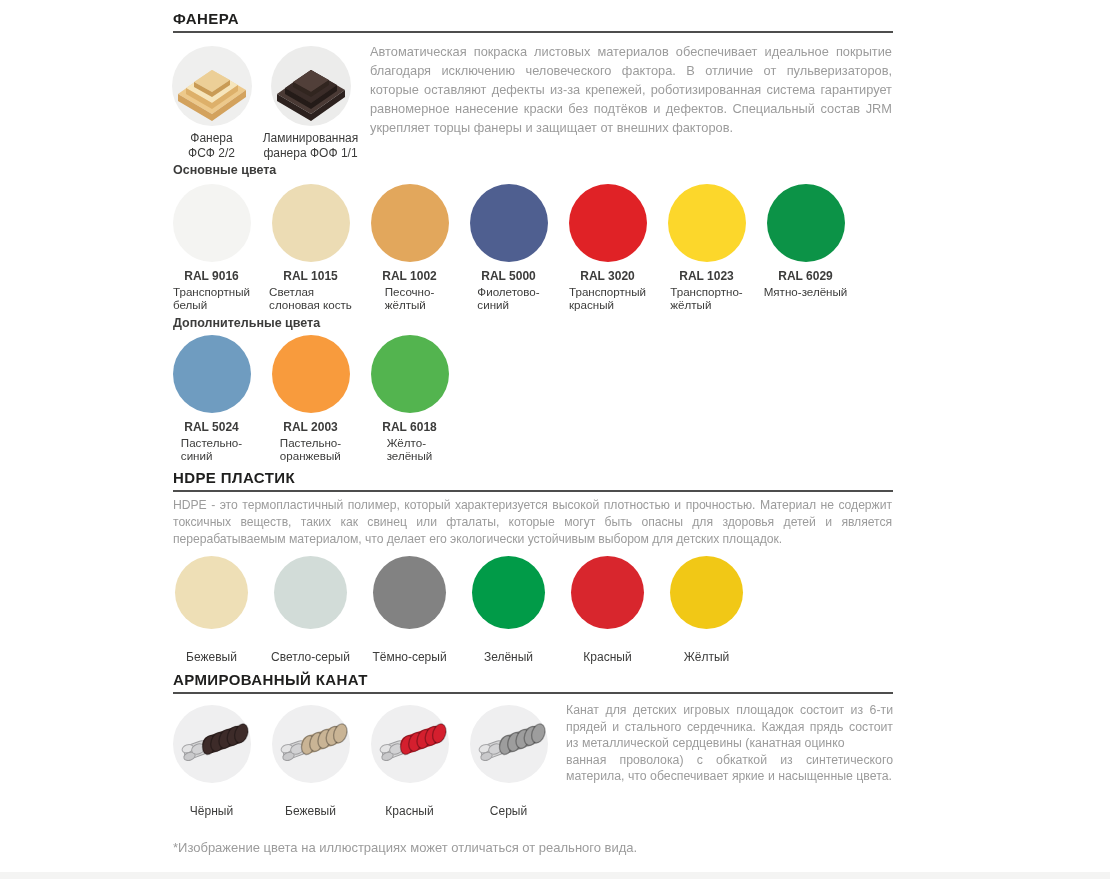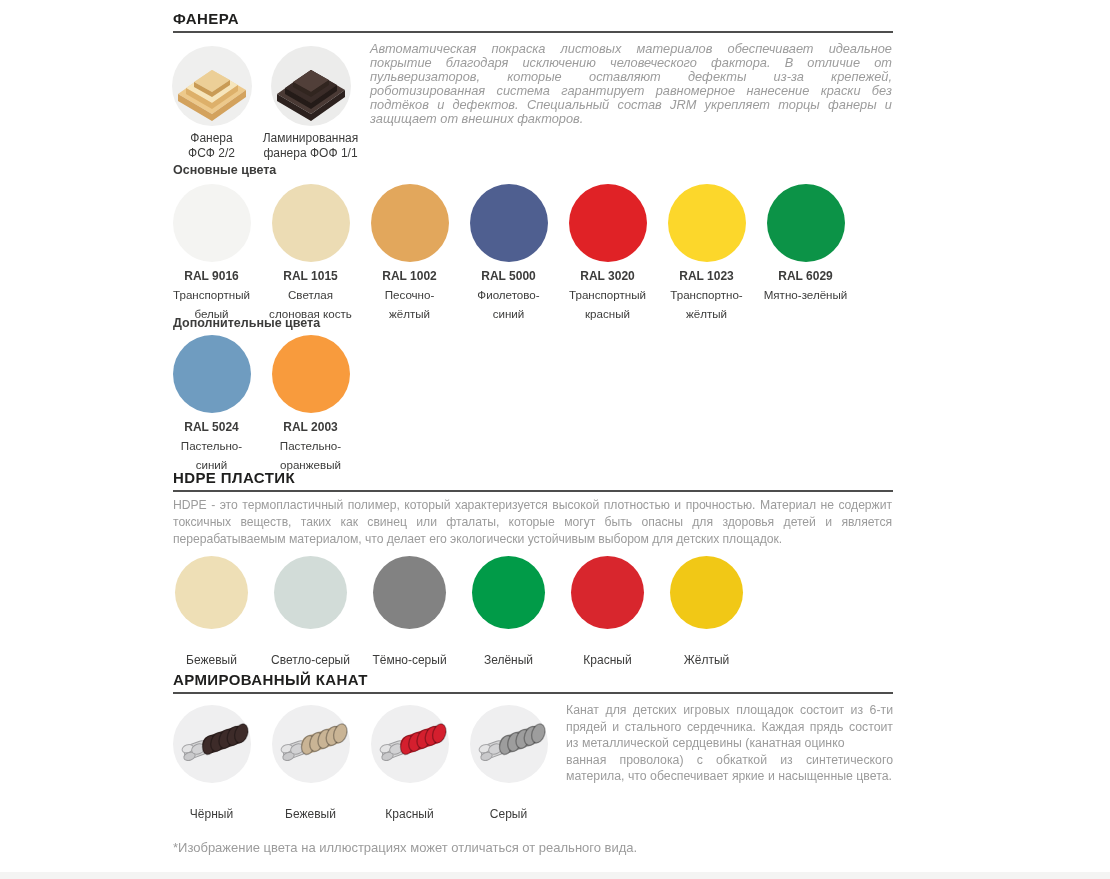--- a/index.html
+++ b/index.html
@@ -13,33 +13,33 @@
   }
   .content { position:absolute; left:173px; top:0; width:720px; height:879px; }
   .abs { position:absolute; }
 
   .section-title { font-weight:700; font-size:15px; letter-spacing:.4px; color:#1f1f1e; }
   .rule { width:720px; border-top:2px solid #4e4e4d; }
 
   .desc {
     color:#9c9c9c; text-align:justify; white-space:pre-line;
   }
-  .desc.ply  { font-size:12.8px; line-height:14px;font-style:italic; }
+  .desc.ply  { font-size:12.8px; line-height:19px; }
   .desc.hdpe { font-size:12.2px; line-height:17px; letter-spacing:-0.05px; }
   .desc.rope { font-size:12.3px; line-height:16.6px; }
 
   .group-label { font-weight:700; font-size:12.5px; color:#3c3c3b; }
 
   .row { display:flex; }
   .cell { width:99px; display:flex; flex-direction:column; align-items:center; }
 
   .dot { width:78px; height:78px; border-radius:50%; flex:0 0 auto; }
   .dot.small { width:73px; height:73px; }
   .code { margin-top:7px; font-weight:700; font-size:12px; text-align:center; }
-  .cname { margin-top:2px; font-size:11.6px; line-height:19px; text-align:center; white-space:pre-line; }
+  .cname { margin-top:2px; font-size:11.6px; line-height:13px; text-align:left; white-space:pre-line; }
   .cname.solo { margin-top:22px; font-size:12px; }
 
   .thumb svg { width:80px; height:80px; display:block; }
   .thumb .cap { margin-top:5px; font-size:12px; line-height:14.5px; text-align:center; white-space:pre-line; }
   .rope-cell svg { width:78px; height:78px; display:block; }
 
   .footnote { color:#9c9c9c; font-size:13px; }
   .bottom-strip { position:absolute; left:0; bottom:0; width:1110px; height:7px; background:#f4f4f3; }
 </style>
 </head>
@@ -135,20 +135,26 @@
       <div class="code">RAL 5024</div>
       <div class="cname">Пастельно-
 синий</div>
     </div>
     <div class="cell">
       <div class="dot" style="background: rgb(248, 155, 61);"></div>
       <div class="code">RAL 2003</div>
       <div class="cname">Пастельно-
 оранжевый</div>
     </div>
+    <div class="cell">
+      <div class="dot" style="background: rgb(83, 180, 79);"></div>
+      <div class="code">RAL 6018</div>
+      <div class="cname">Жёлто-
+зелёный</div>
+    </div>
   </div>
 
   <div class="abs section-title" style="top:469px; left:0;">HDPE ПЛАСТИК</div>
   <div class="abs rule" style="top:490px; left:0;"></div>
 
   <div class="abs desc hdpe" style="top:497px; left:0; width:719px;">HDPE - это термопластичный полимер, который характеризуется высокой плотностью и прочностью. Материал не содержит токсичных веществ, таких как свинец или фталаты, которые могут быть опасны для здоровья детей и является перерабатываемым материалом, что делает его экологически устойчивым выбором для детских площадок.</div>
 
   <div class="abs row" style="top:556px; left:-11px;">
     <div class="cell">
       <div class="dot small" style="background: rgb(238, 223, 182);"></div>

